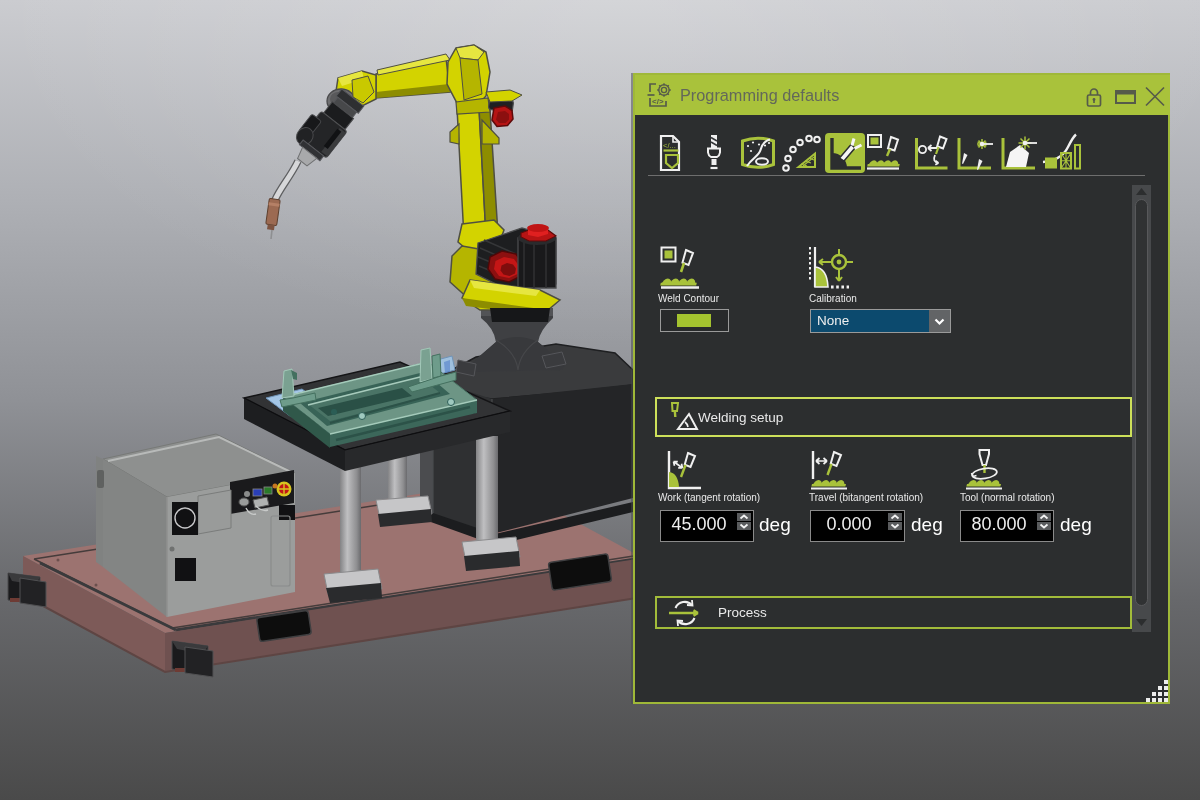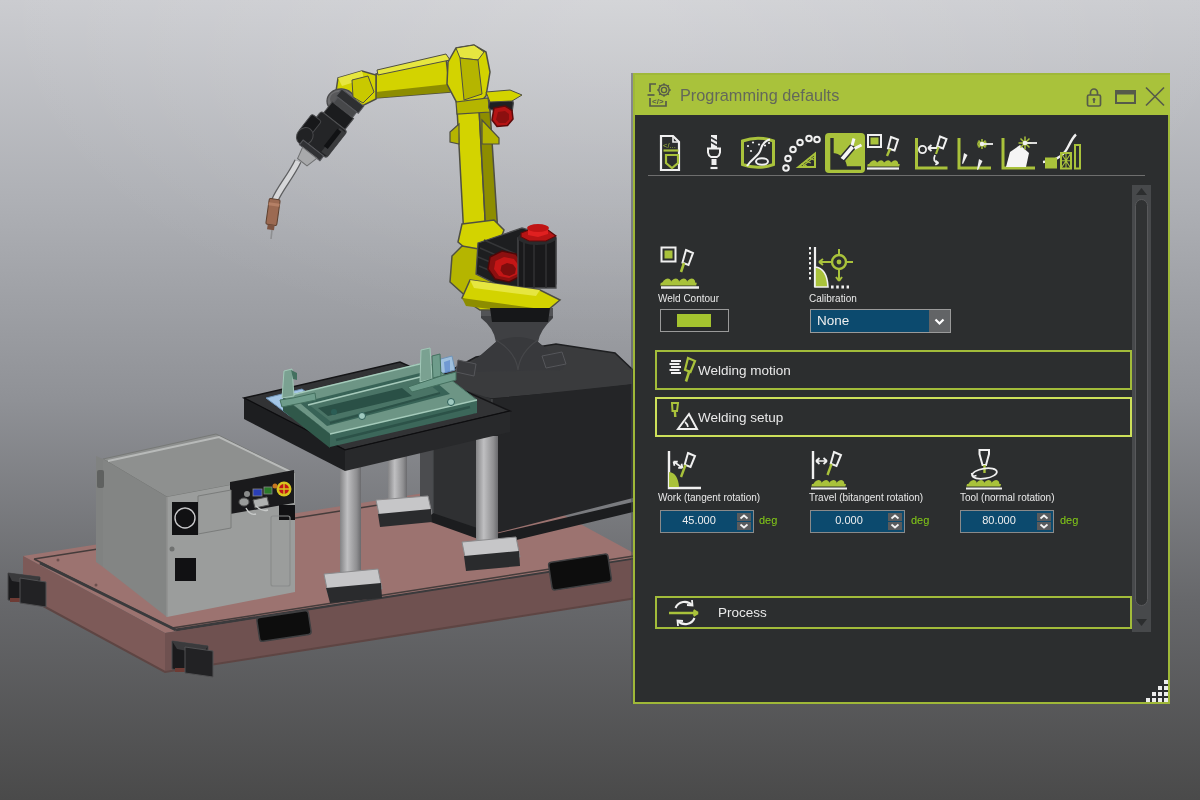--- a/index.html
+++ b/index.html
@@ -11,24 +11,24 @@
   .dlg{position:absolute;left:633px;top:73px;width:537px;height:631px;
     background:#2c2e2f;border:2px solid #9fb838;box-sizing:border-box;box-shadow:-2px 0 0 rgba(70,72,76,0.5);}
   .tbar{position:absolute;left:0;top:0;width:535px;height:40px;background:#a9c23b;}
   .title{position:absolute;left:45px;top:11px;font-size:16.3px;color:#63685a;}
   .abs{position:absolute;}
   svg{display:block;}
   .secbox{position:absolute;left:20px;width:477px;height:40px;border:2px solid #a2bc3a;
     box-sizing:border-box;display:flex;align-items:center;}
   .sectxt{color:#e9e9e9;font-size:13.5px;}
   .lbl{position:absolute;color:#e9e9e9;font-size:10px;white-space:nowrap;}
-  .spin{position:absolute;height:23px;border:1px solid #8a8a8a;box-sizing:border-box;
-    background:#0c4a6e;color:#efefef;font-size:11px;}
+  .spin{position:absolute;height:32px;border:1px solid #8a8a8a;box-sizing:border-box;
+    background:#000000;color:#efefef;font-size:18px;}
   .spinval{position:absolute;left:0;top:3px;width:76px;text-align:center;}
-  .deg{position:absolute;color:#84cc16;font-size:11px;}
+  .deg{position:absolute;color:#ffffff;font-size:19px;}
 </style>
 </head>
 <body>
 <svg id="scene" width="1200" height="800" viewBox="0 0 1200 800">
     <polygon points="23,556 501,481 643,558 165,633" fill="#9c7370"></polygon>
     <path d="M34,559 L506,485 M34,559 L172,628 M172,628 L640,555" stroke="#453c3b" stroke-width="1.5" fill="none"></path>
     <path d="M40,563 L176,630 M176,630 L642,558" stroke="#3a3a3c" stroke-width="3" fill="none"></path>
     <polygon points="23,556 165,633 165,672 23,595" fill="#7d5a58"></polygon>
     <polygon points="165,633 643,558 643,597 165,672" fill="#6f5150"></polygon>
     <path d="M23,595 L165,672 L643,597" stroke="#5e4543" stroke-width="2" fill="none"></path>
@@ -369,30 +369,20 @@
     <svg class="abs" style="left:407px;top:0" width="40" height="40" viewBox="0 0 40 40">
       <path d="M1 29 C14 28 22 22 26 14 C29 8 31 4 34 1.5" fill="none" stroke="#f0f0f0" stroke-width="2.4"></path>
       <rect x="3" y="24.5" width="12" height="11" fill="#a9c23b"></rect>
       <rect x="19" y="20" width="10" height="15.5" fill="none" stroke="#a9c23b" stroke-width="2"></rect>
       <path d="M19 20 l10 15.5 M29 20 l-10 15.5 M19 27.7 h10 M24 20 v15.5" stroke="#a9c23b" stroke-width="1.1"></path>
       <rect x="33" y="12" width="5" height="23.5" fill="none" stroke="#a9c23b" stroke-width="2"></rect>
     </svg>
   </div>
   <div class="abs" style="left:13px;top:100px;width:497px;height:1px;background:#6e6e6e"></div>
 
-  <div class="secbox" style="top:275px;" id="sec-motion">
-    <svg style="margin-left:11px" width="32" height="30" viewBox="0 0 32 30">
-      <g stroke="#f0f0f0" stroke-width="1.8">
-        <path d="M3 6 h10 M1.5 9 h10 M3 12 h10 M1.5 15 h10 M3 18 h10"></path>
-      </g>
-      <path d="M20 3 l7 3 -4.5 11 -5.5 -2.2 z" fill="none" stroke="#a9c23b" stroke-width="2.2"></path>
-      <path d="M21.5 15.5 l-3.5 11" stroke="#a9c23b" stroke-width="2.6"></path>
-    </svg>
-    <span class="sectxt" style="margin-left:-2px">Welding motion</span>
-  </div>
   <div class="secbox" style="top:322px;border-color:#cde05a;" id="sec-setup">
     <svg style="margin-left:11px" width="34" height="32" viewBox="0 0 34 32">
       <path d="M4 2 l6 0 -1 8 -4.5 0 z" fill="none" stroke="#a9c23b" stroke-width="2"></path>
       <path d="M6.8 10 l0.5 6" stroke="#a9c23b" stroke-width="2.4"></path>
       <path d="M10 28 L29 28 L21 13 Z" fill="none" stroke="#f0f0f0" stroke-width="2"></path>
       <path d="M17 21 a8 8 0 0 1 3 5" fill="none" stroke="#f0f0f0" stroke-width="1.6"></path>
     </svg>
     <span class="sectxt" style="margin-left:-4px">Welding setup</span>
   </div>
   <div class="secbox" style="top:521px;height:33px;" id="sec-process">

